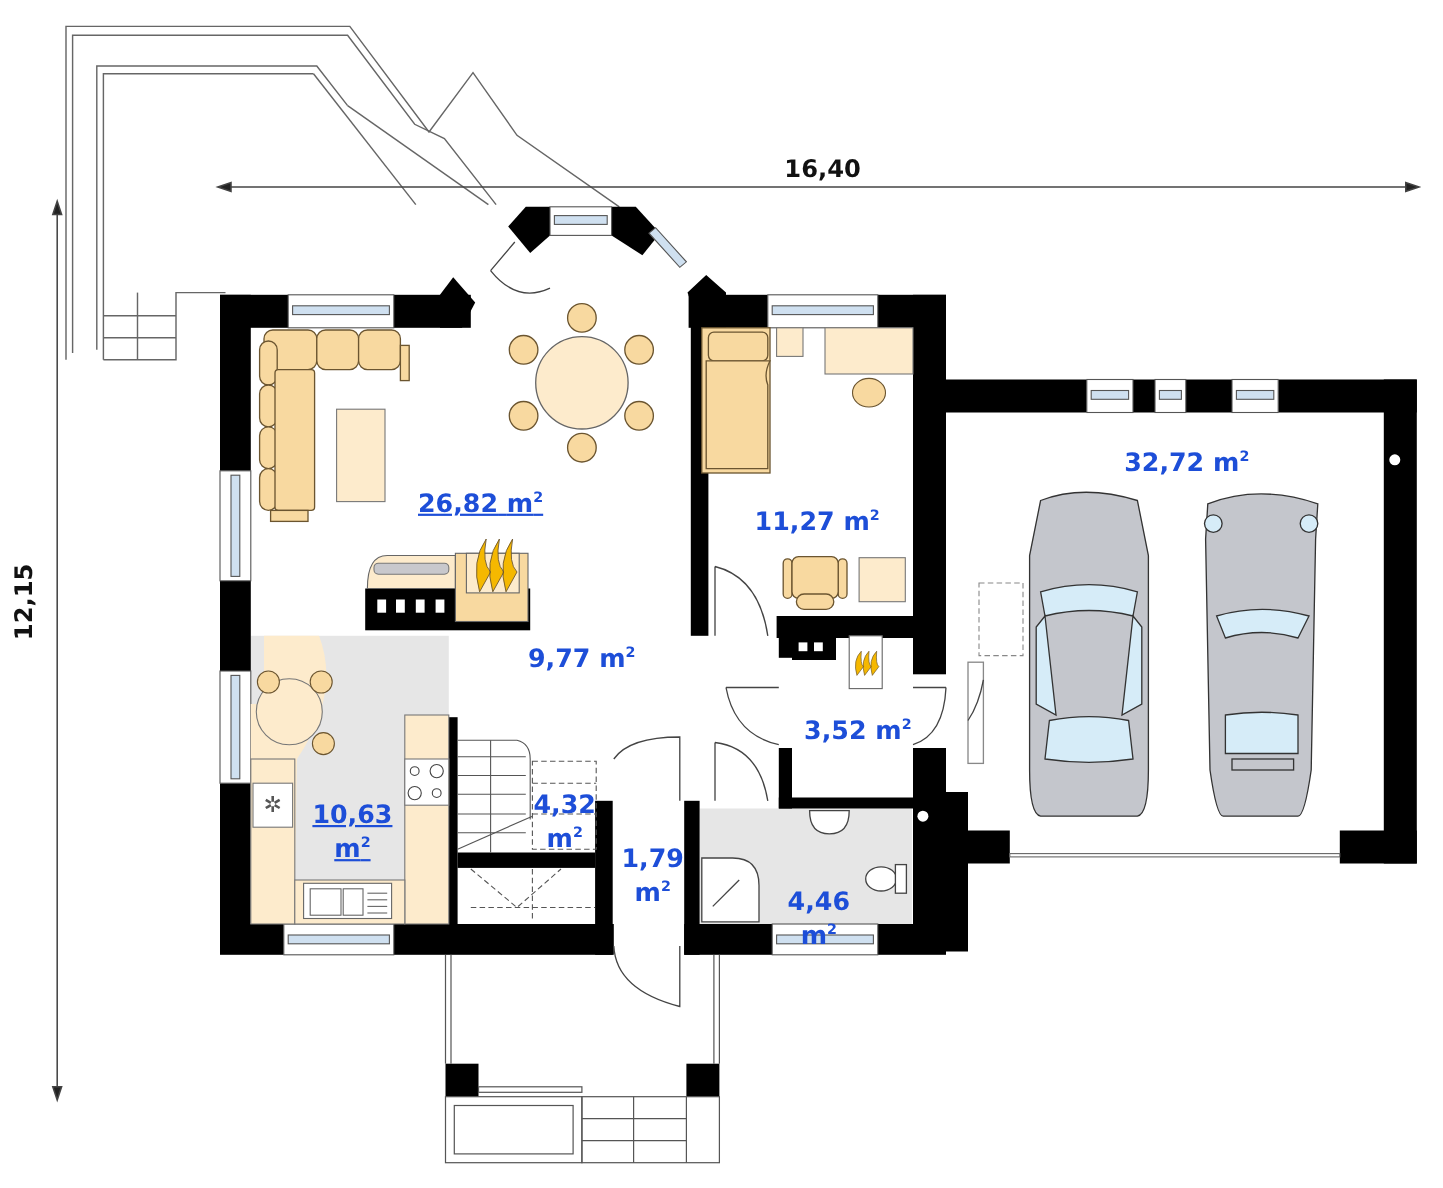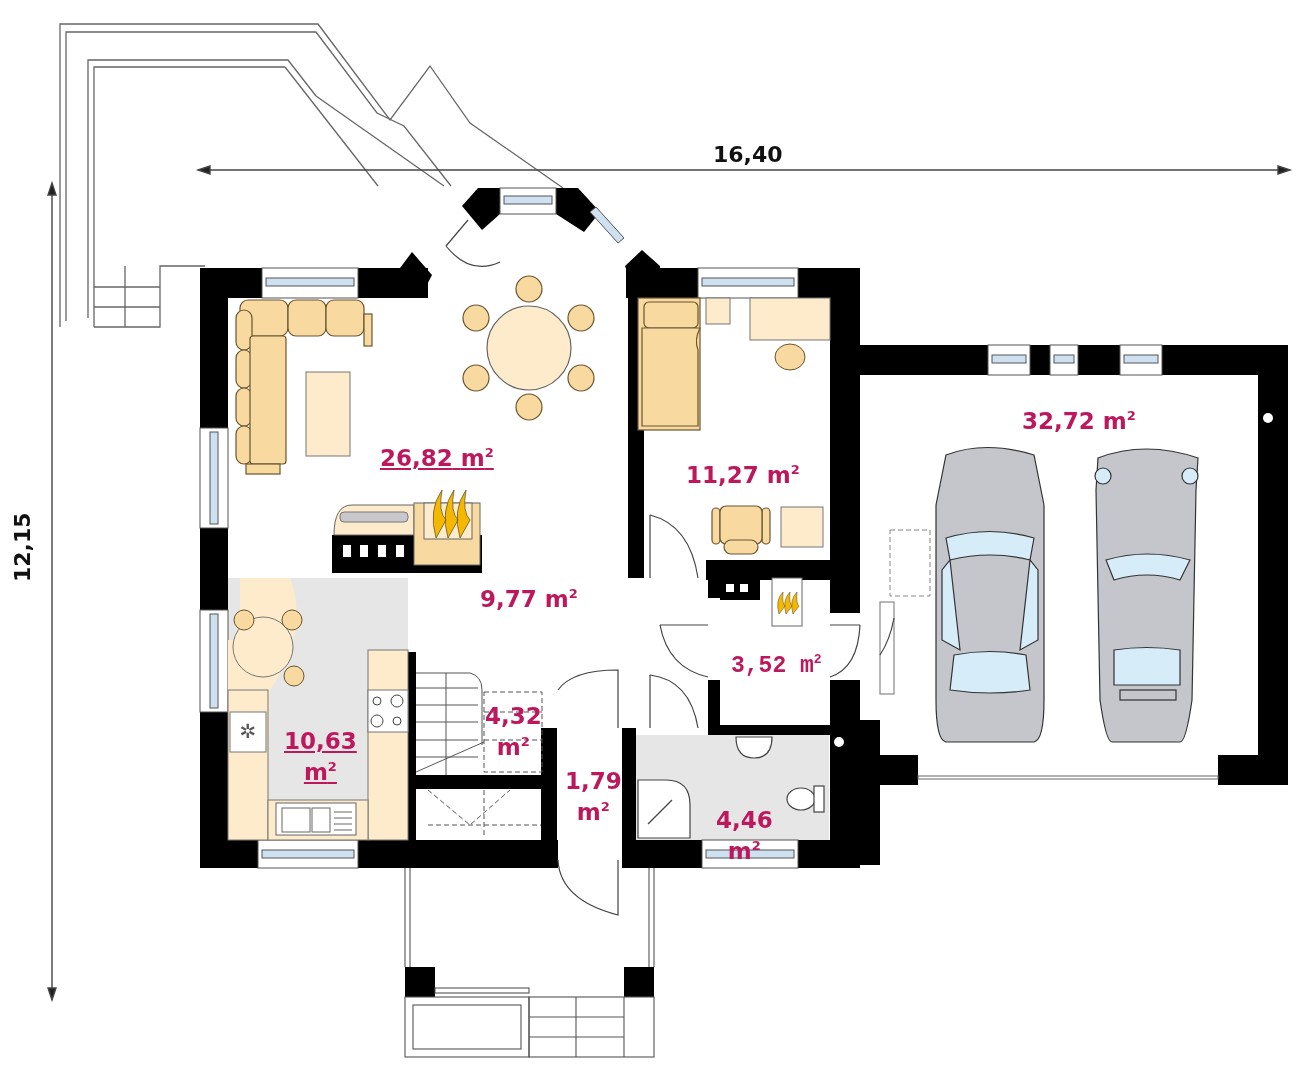--- a/index.html
+++ b/index.html
@@ -1,18 +1,18 @@
 <!DOCTYPE html>
 <html><head>
 <meta charset="utf-8">
 <style>
   html, body { margin:0; padding:0; background:#ffffff; }
   body { width:1312px; height:1080px; position:relative; overflow:hidden; font-family:"Liberation Sans", sans-serif; }
   #plan { position:absolute; left:0; top:0; }
-  .lbl { position:absolute; font-family:"DejaVu Sans", sans-serif; font-weight:bold; color:#be185d; font-size:23px; line-height:26px; text-align:center; white-space:nowrap; }
+  .lbl { position:absolute; font-family:"DejaVu Sans", sans-serif; font-weight:bold; color:#1d4ed8; font-size:23px; line-height:26px; text-align:center; white-space:nowrap; }
   .lbl sup { font-size:13px; vertical-align:9px; }
   .dim { position:absolute; font-family:"DejaVu Sans", sans-serif; font-weight:bold; font-size:22px; color:#111; }
 </style>
 </head>
 <body>
 
 <svg id="plan" width="1312" height="1080" viewBox="0 0 1312 1080" xmlns="http://www.w3.org/2000/svg">
 
   <g fill="none" stroke="#666" stroke-width="1.3">
     <polyline points="60,327 60,24 318,24 390,120 430,66 470,123 563,188"></polyline>
@@ -280,17 +280,17 @@
   </g>
 </svg>
 
 <div class="dim" style="left:713px; top:142px;text-align:right;">16,40</div>
 <div class="dim" style="left:10px; top:582px; transform:rotate(-90deg); transform-origin:left top;">12,15</div>
 
 <div class="lbl" style="left:380px; top:440px;text-decoration:underline;"><span>26,82</span> <span>m</span><sup>2</sup></div>
 <div class="lbl" style="left:686px; top:457px;"><span>11,27</span> <span>m</span><sup>2</sup></div>
 <div class="lbl" style="left:1022px; top:403px;"><span>32,72</span> <span>m</span><sup>2</sup></div>
 <div class="lbl" style="left:480px; top:581px;"><span>9,77</span> <span>m</span><sup>2</sup></div>
-<div class="lbl" style="left:731px; top:647px;font-family:Liberation Mono, monospace;"><span>3,52</span> <span>m</span><sup>2</sup></div>
+<div class="lbl" style="left:731px; top:647px;"><span>3,52</span> <span>m</span><sup>2</sup></div>
 <div class="lbl" style="left:284px; top:728px;text-decoration:underline;"><span>10,63</span><br><span>m</span><sup>2</sup></div>
-<div class="lbl" style="left:485px; top:703px;"><span>4,32</span><br><span>m</span><sup>2</sup></div>
+<div class="lbl" style="left:485px; top:719px;"><span>4,32</span><br><span>m</span><sup>2</sup></div>
 <div class="lbl" style="left:565px; top:768px;"><span>1,79</span><br><span>m</span><sup>2</sup></div>
 <div class="lbl" style="left:716px; top:775px;margin-top:32px;"><span>4,46</span><br><span>m</span><sup>2</sup></div>
 
 </body></html>

